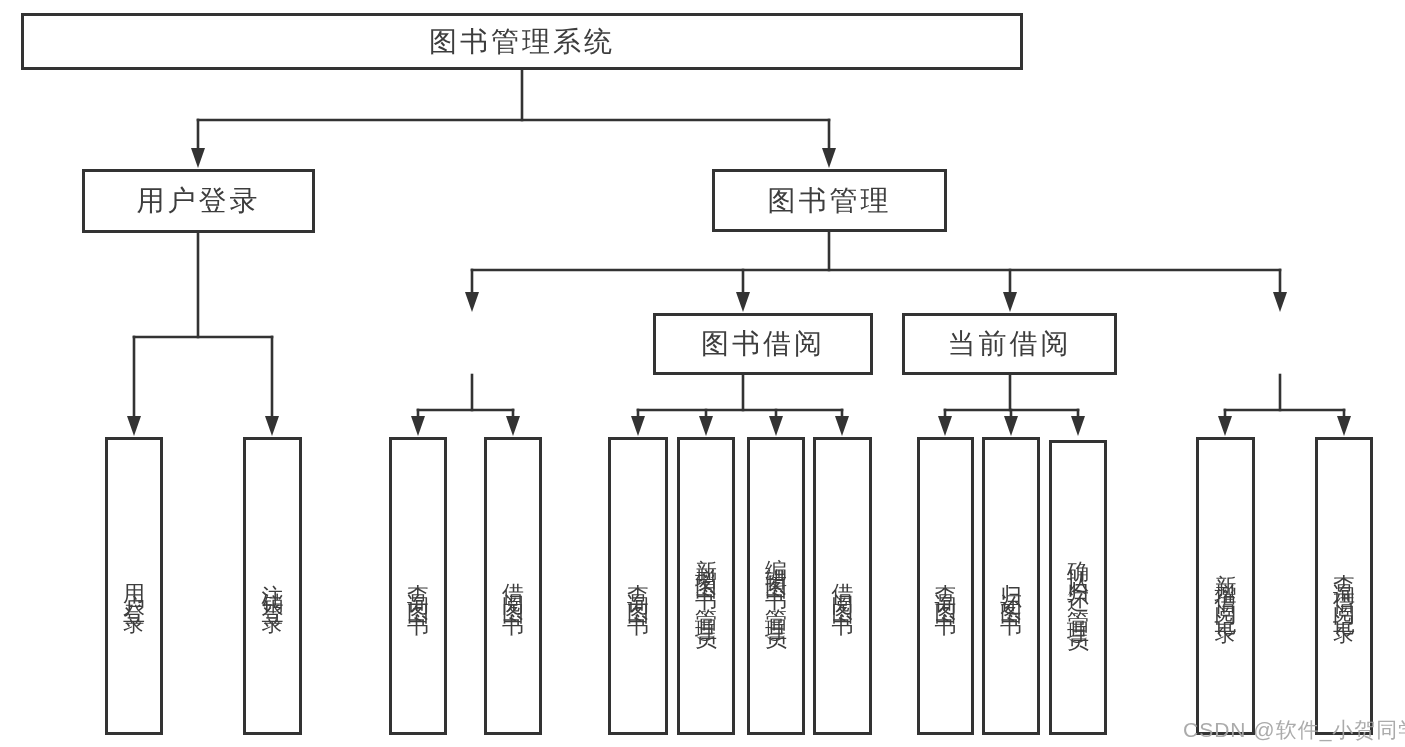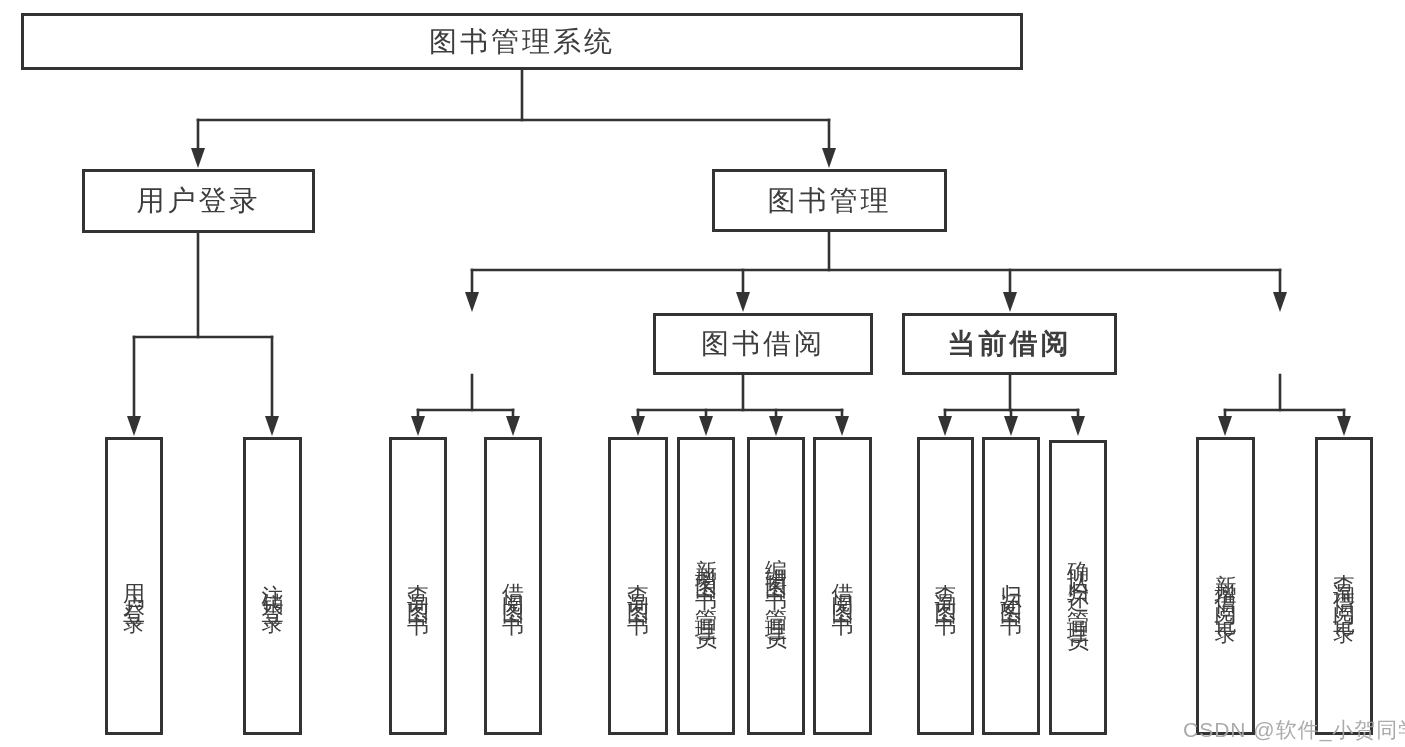--- a/index.html
+++ b/index.html
@@ -144,21 +144,21 @@
   <div class="box h-box" style="left:82px; top:169px; width:233px; height:64px;">
     <span>用户登录</span>
   </div>
   <div class="box h-box" style="left:712px; top:169px; width:235px; height:63px;">
     <span>图书管理</span>
   </div>
 
   <div class="box h-box" style="left:633px; top:313px; width:220px; height:62px;margin-left:20px;">
     <span>图书借阅</span>
   </div>
-  <div class="box h-box" style="left:902px; top:313px; width:215px; height:62px;font-weight:bold;">
+  <div class="box h-box" style="left:902px; top:313px; width:215px; height:62px;">
     <span>当前借阅</span>
   </div>
 
   <div class="box v-box" style="left:105px; top:437px; width:58px; height:298px;">
     <span class="v-label">用户登录</span>
   </div>
   <div class="box v-box" style="left:243px; top:437px; width:59px; height:298px;">
     <span class="v-label">注销登录</span>
   </div>
 

